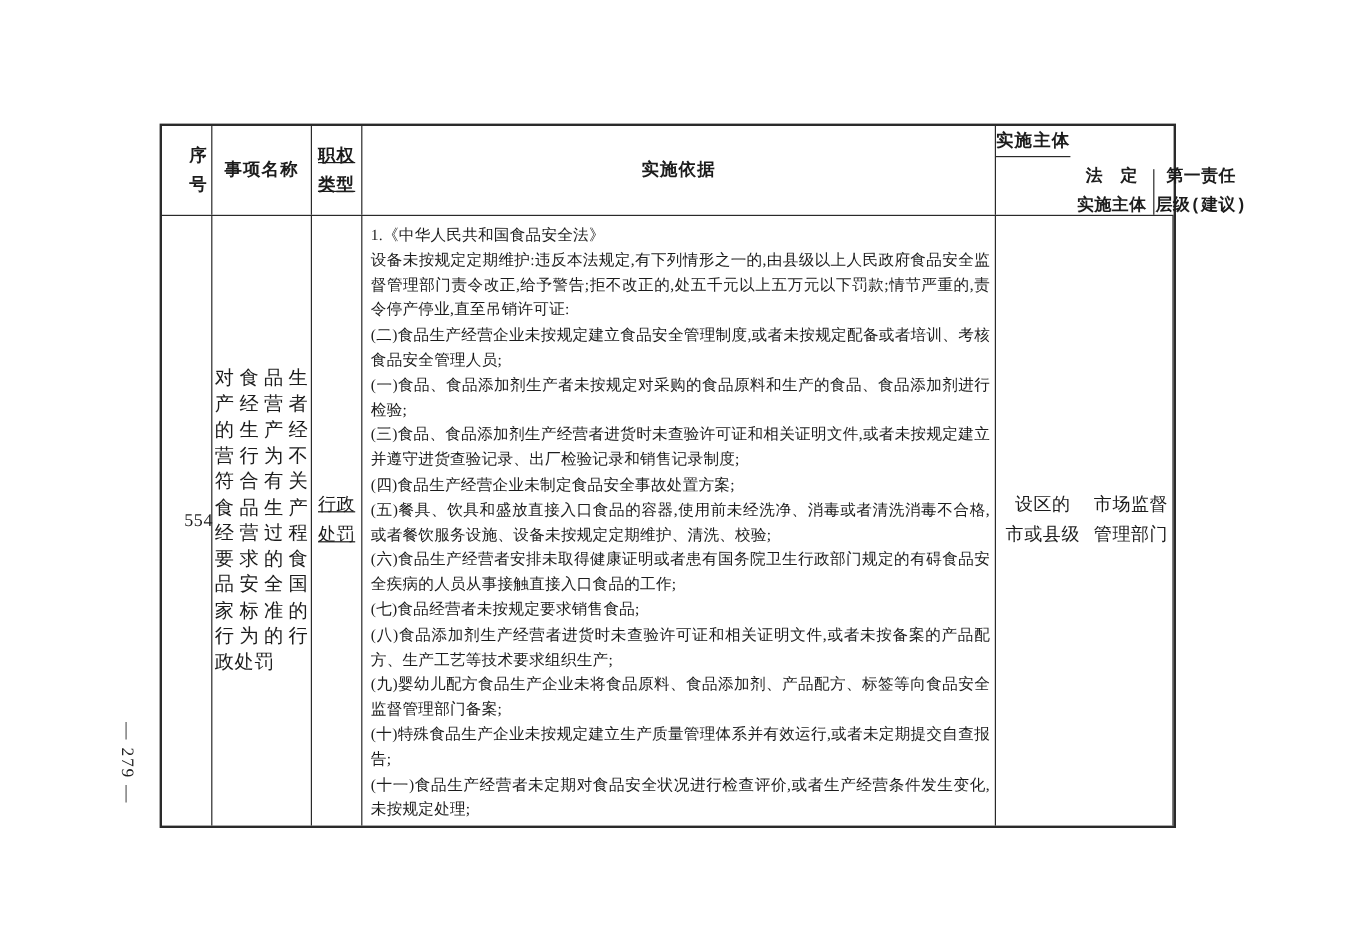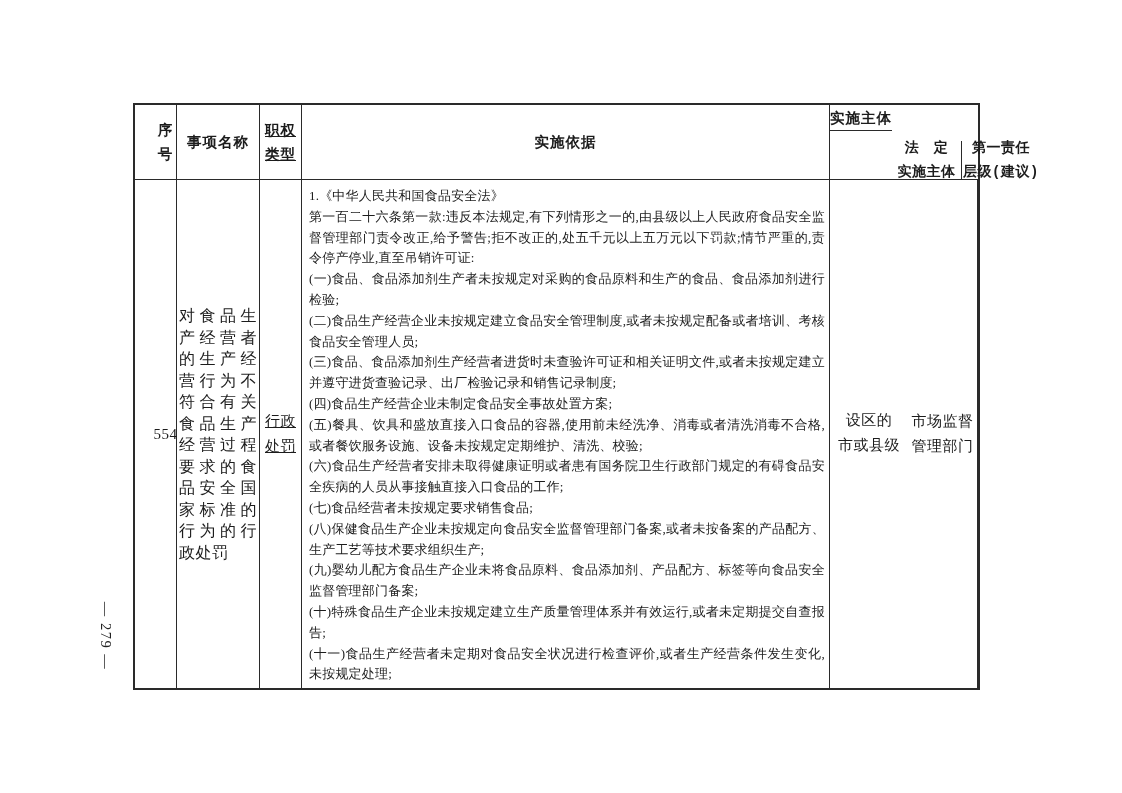--- a/index.html
+++ b/index.html
@@ -91,29 +91,29 @@
 
     <div class="brow">
       <div class="cell c-seq bcell center">554</div>
       <div class="cell c-item bcell">
         <div class="item-text">对食品生产经营者的生产经营行为不符合有关食品生产经营过程要求的食品安全国家标准的行为的行政处罚</div>
       </div>
       <div class="cell c-power bcell center pre">行政
 处罚</div>
       <div class="cell c-basis basis">
           <div class="para">1.《中华人民共和国食品安全法》</div>
-          <div class="para">第一百二十六条第一款:违反本法规定,有下列情形之一的,由县级以上人民政府食品安全监督管理部门责令改正,给予警告;拒不改正的,处五千元以上五万元以下罚款;情节严重的,责令停产停业,直至吊销许可证:</div>
+          <div class="para">设备未按规定定期维护:违反本法规定,有下列情形之一的,由县级以上人民政府食品安全监督管理部门责令改正,给予警告;拒不改正的,处五千元以上五万元以下罚款;情节严重的,责令停产停业,直至吊销许可证:</div>
+          <div class="para">(二)食品生产经营企业未按规定建立食品安全管理制度,或者未按规定配备或者培训、考核食品安全管理人员;</div>
           <div class="para">(一)食品、食品添加剂生产者未按规定对采购的食品原料和生产的食品、食品添加剂进行检验;</div>
-          <div class="para">(二)食品生产经营企业未按规定建立食品安全管理制度,或者未按规定配备或者培训、考核食品安全管理人员;</div>
           <div class="para">(三)食品、食品添加剂生产经营者进货时未查验许可证和相关证明文件,或者未按规定建立并遵守进货查验记录、出厂检验记录和销售记录制度;</div>
           <div class="para">(四)食品生产经营企业未制定食品安全事故处置方案;</div>
           <div class="para">(五)餐具、饮具和盛放直接入口食品的容器,使用前未经洗净、消毒或者清洗消毒不合格,或者餐饮服务设施、设备未按规定定期维护、清洗、校验;</div>
           <div class="para">(六)食品生产经营者安排未取得健康证明或者患有国务院卫生行政部门规定的有碍食品安全疾病的人员从事接触直接入口食品的工作;</div>
           <div class="para">(七)食品经营者未按规定要求销售食品;</div>
-          <div class="para">(八)保健食品生产企业未按规定向食品安全监督管理部门备案,或者未按备案的产品配方、生产工艺等技术要求组织生产;</div>
+          <div class="para">(八)食品添加剂生产经营者进货时未查验许可证和相关证明文件,或者未按备案的产品配方、生产工艺等技术要求组织生产;</div>
           <div class="para">(九)婴幼儿配方食品生产企业未将食品原料、食品添加剂、产品配方、标签等向食品安全监督管理部门备案;</div>
           <div class="para">(十)特殊食品生产企业未按规定建立生产质量管理体系并有效运行,或者未定期提交自查报告;</div>
           <div class="para">(十一)食品生产经营者未定期对食品安全状况进行检查评价,或者生产经营条件发生变化,未按规定处理;</div>
         </div>
       <div class="cell c-level bcell center pre last">设区的
 市或县级</div>
       <div class="cell c-legal bcell center pre">市场监督
 管理部门</div>
     </div>
 

